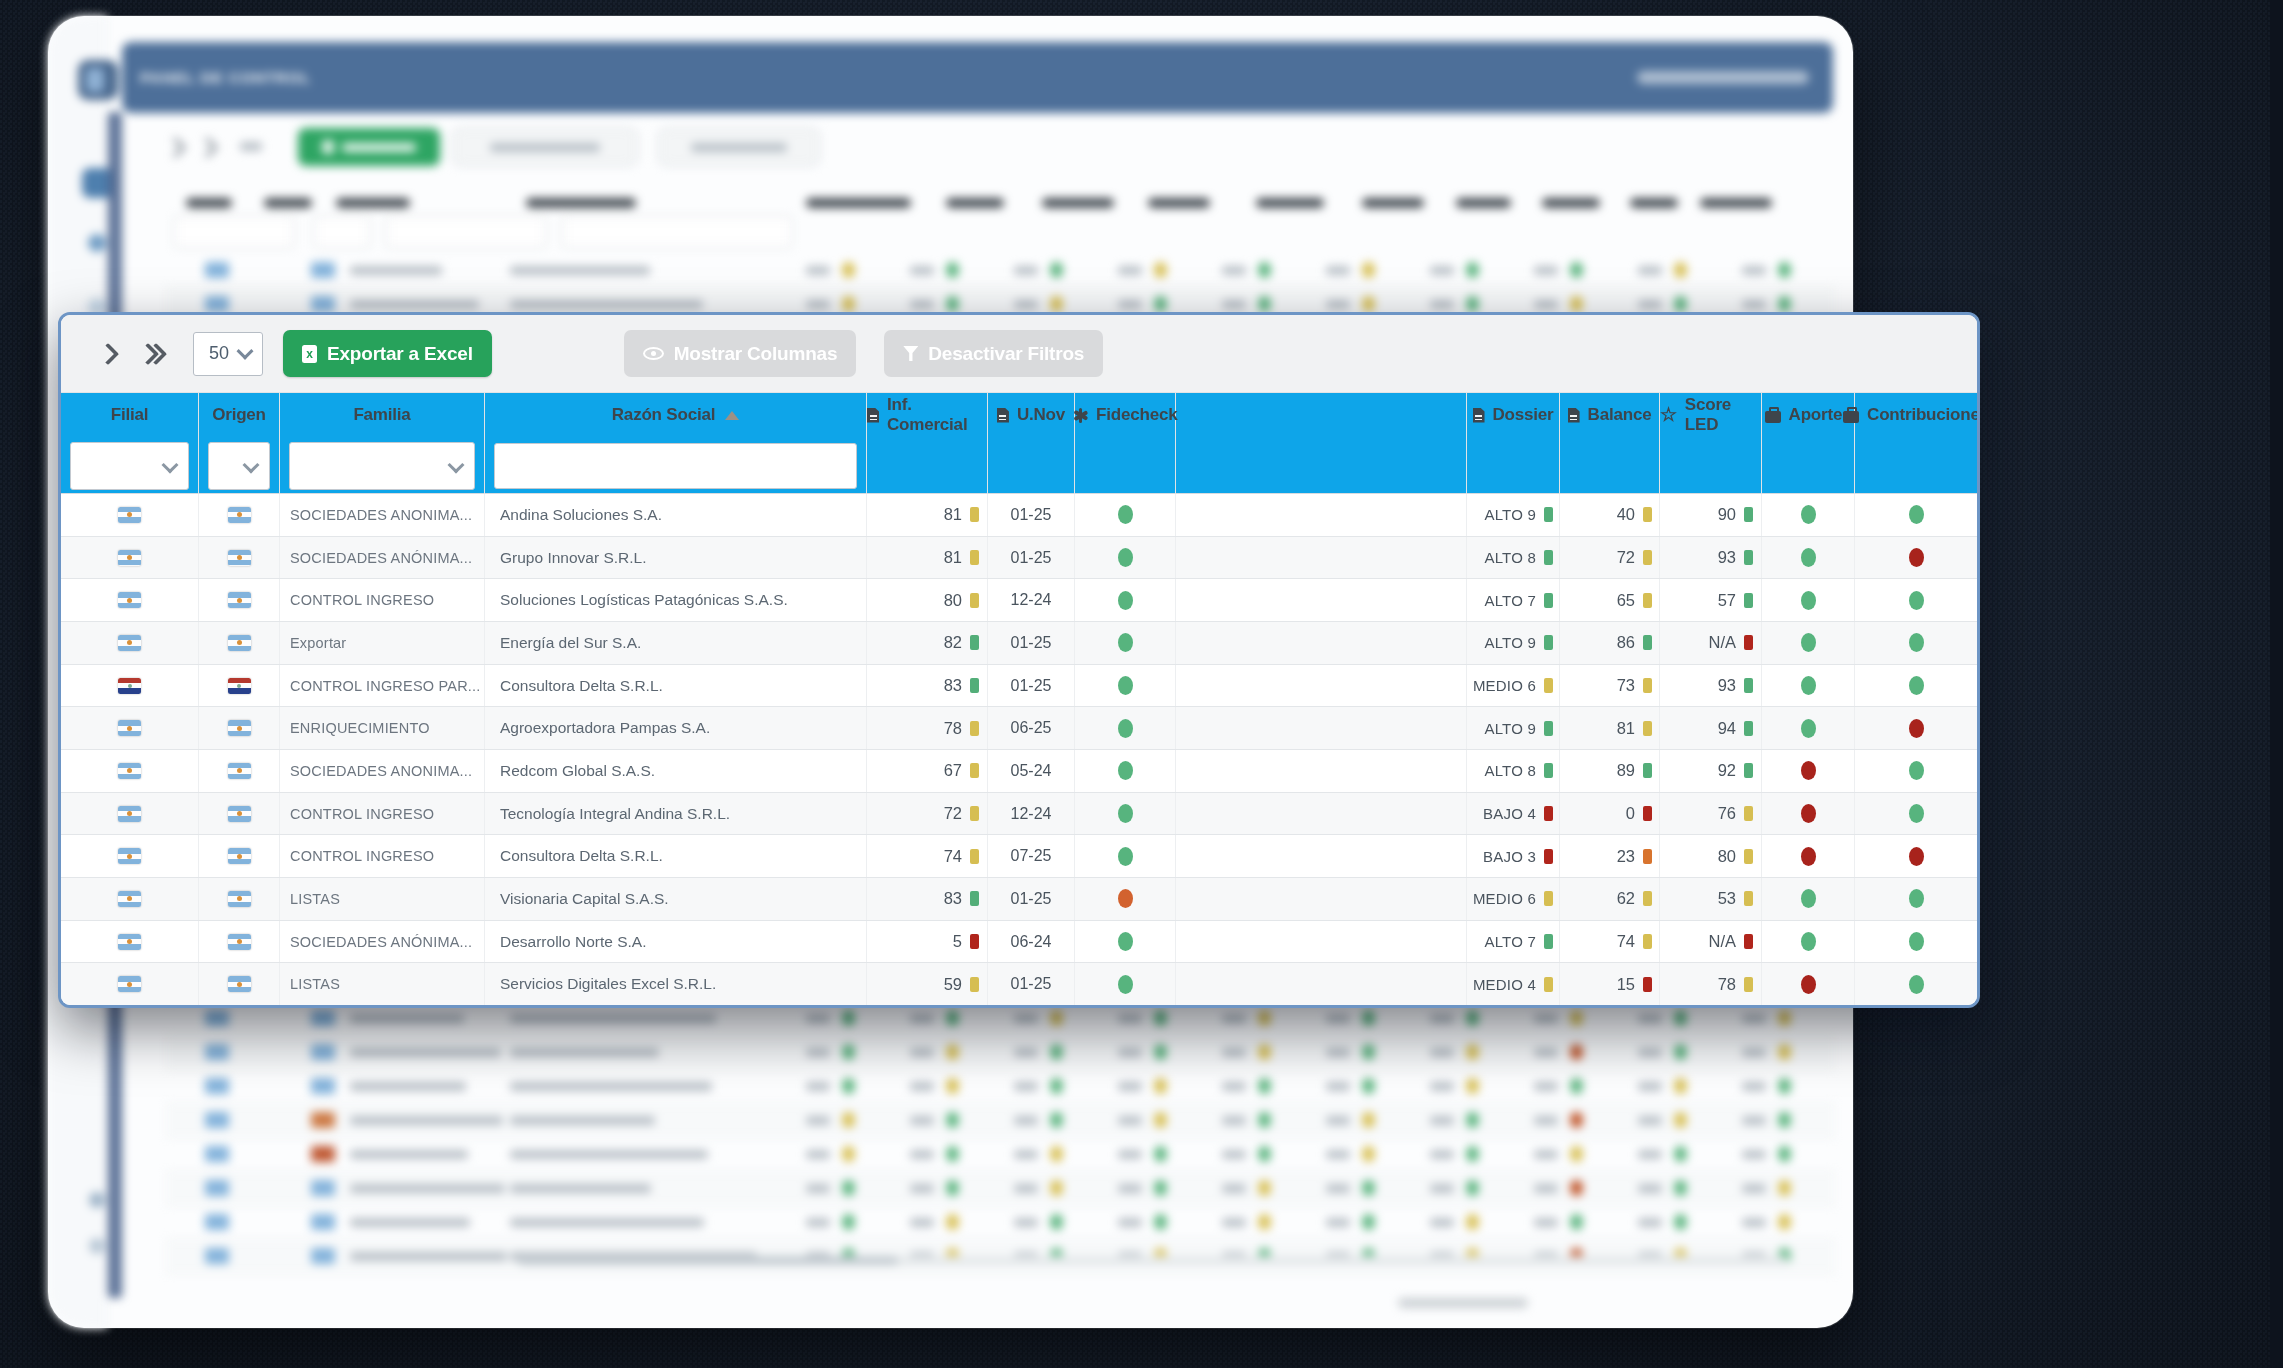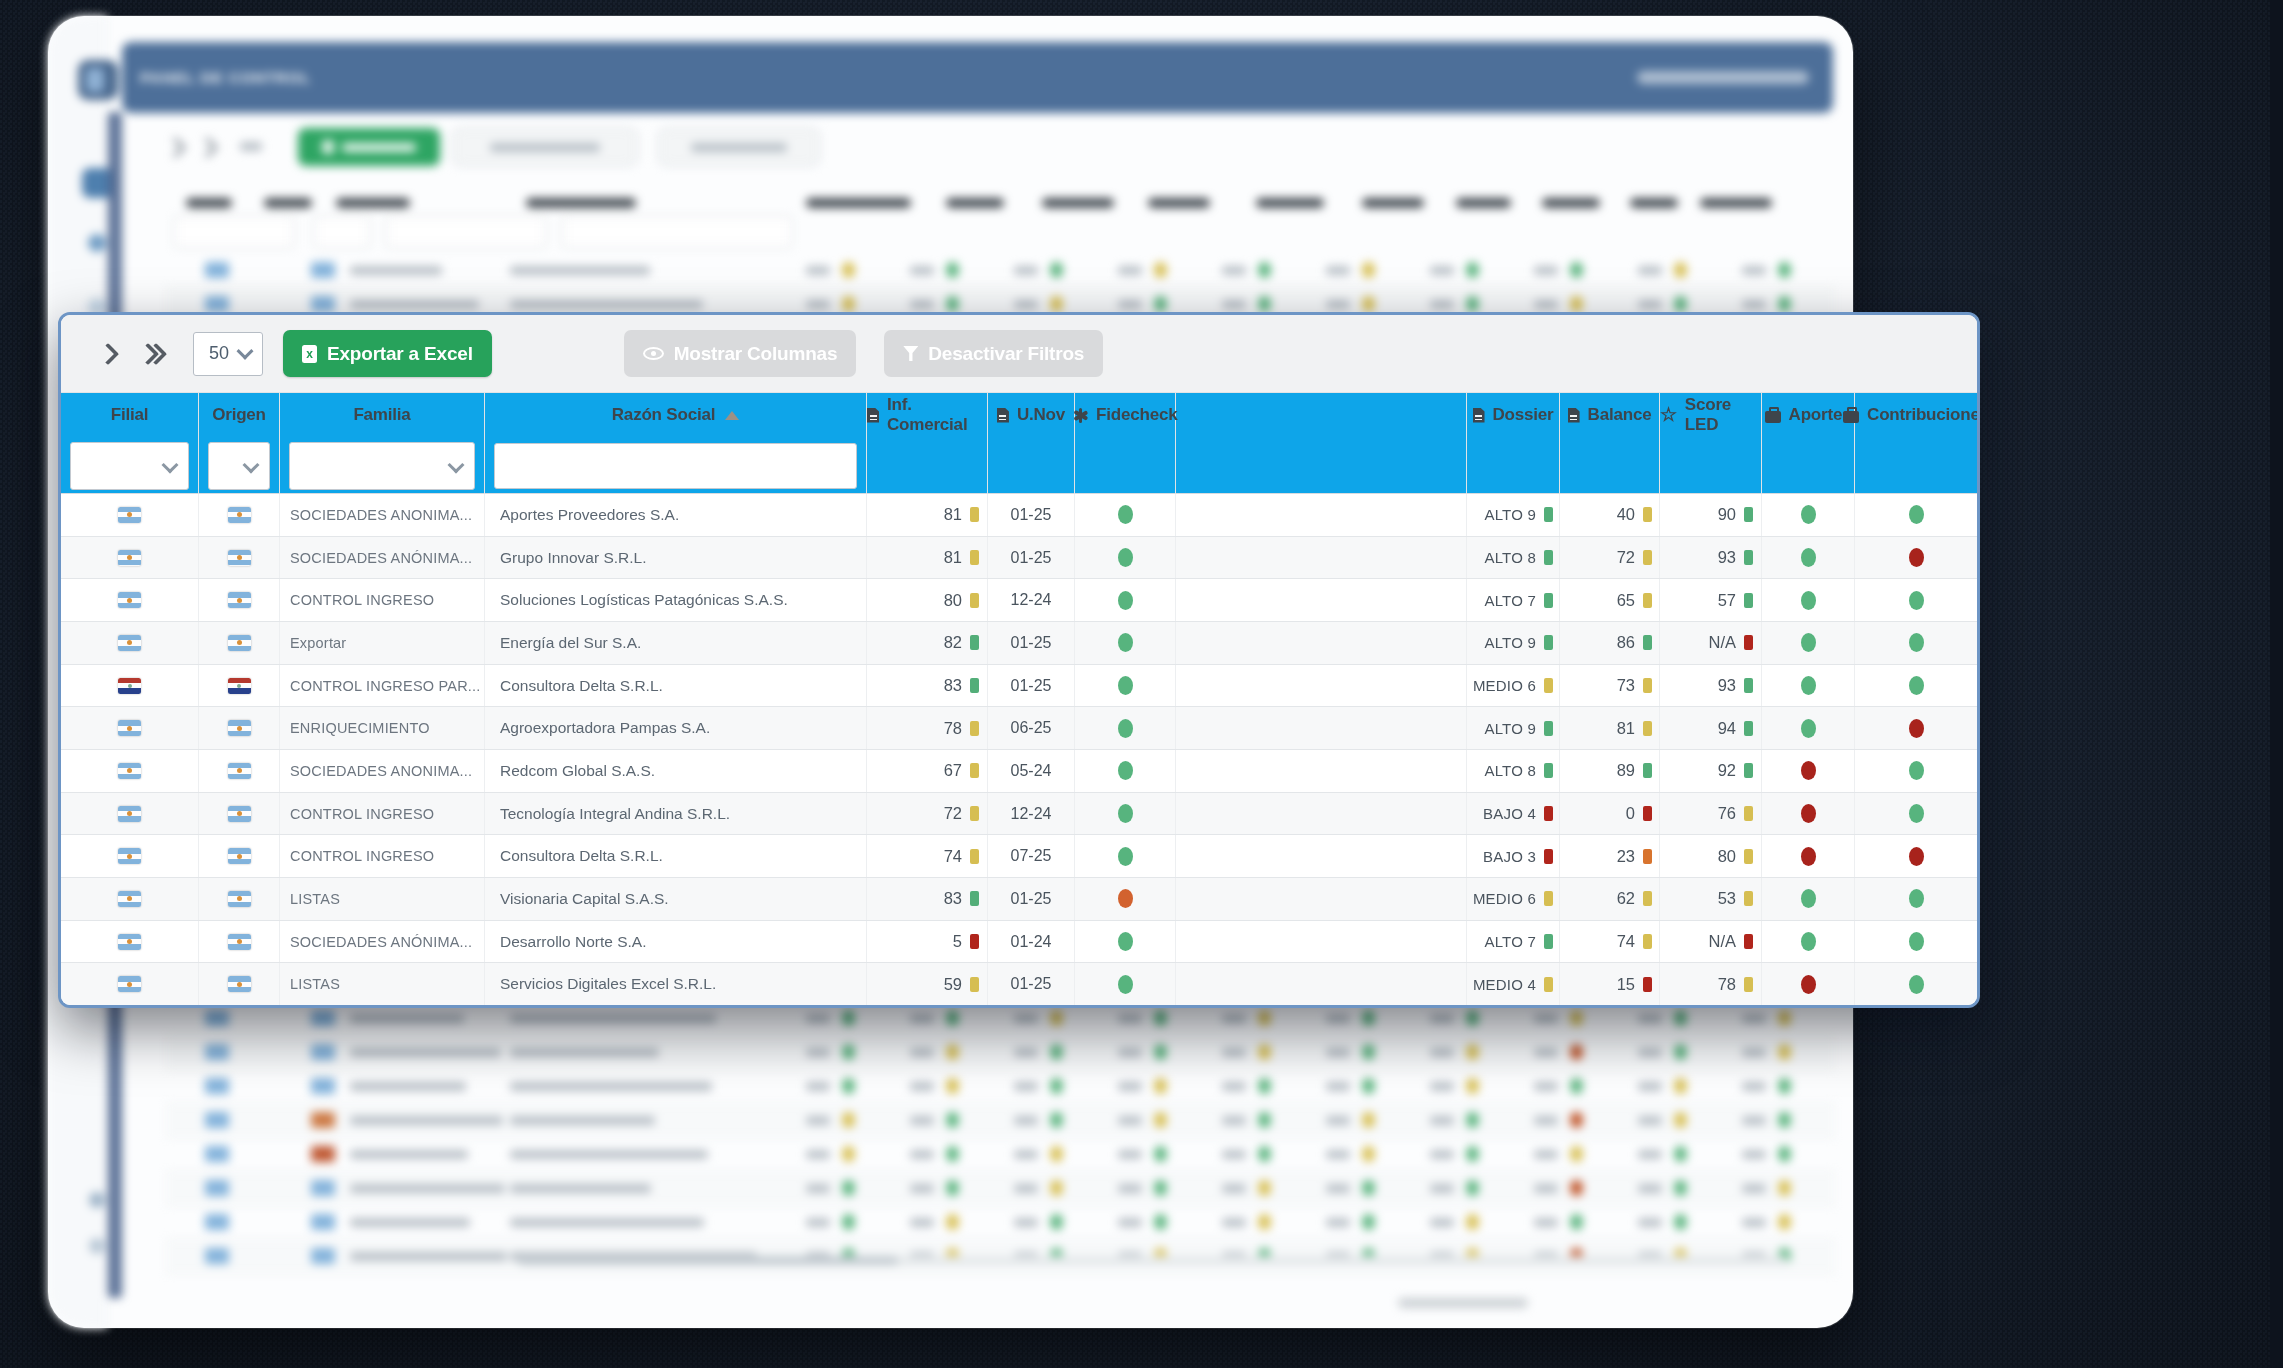--- a/index.html
+++ b/index.html
@@ -1086,21 +1086,21 @@
             </span>
           </div>
           <div class="td c1">
             <span class="flag flag-ar">
               <i></i>
               <i></i>
               <i></i>
             </span>
           </div>
           <div class="td c2">SOCIEDADES ANONIMA...</div>
-          <div class="td c3">Aportes Proveedores S.A.</div>
+          <div class="td c3">Andina Soluciones S.A.</div>
           <div class="td c4">
             <span class="v">81</span>
             <span class="sq" style="background: rgb(214, 190, 82);"></span>
           </div>
           <div class="td c5">01-25</div>
           <div class="td c6">
             <span class="dot" style="background: rgb(87, 180, 126);"></span>
           </div>
           <div class="td c7"></div>
           <div class="td c8">
@@ -1541,21 +1541,21 @@
               <i></i>
               <i></i>
             </span>
           </div>
           <div class="td c2">SOCIEDADES ANÓNIMA...</div>
           <div class="td c3">Desarrollo Norte S.A.</div>
           <div class="td c4">
             <span class="v">5</span>
             <span class="sq" style="background: rgb(176, 37, 28);"></span>
           </div>
-          <div class="td c5">01-24</div>
+          <div class="td c5">06-24</div>
           <div class="td c6">
             <span class="dot" style="background: rgb(87, 180, 126);"></span>
           </div>
           <div class="td c7"></div>
           <div class="td c8">
             <span class="v">ALTO 7</span>
             <span class="sq" style="background: rgb(83, 174, 121);"></span>
           </div>
           <div class="td c9">
             <span class="v">74</span>

